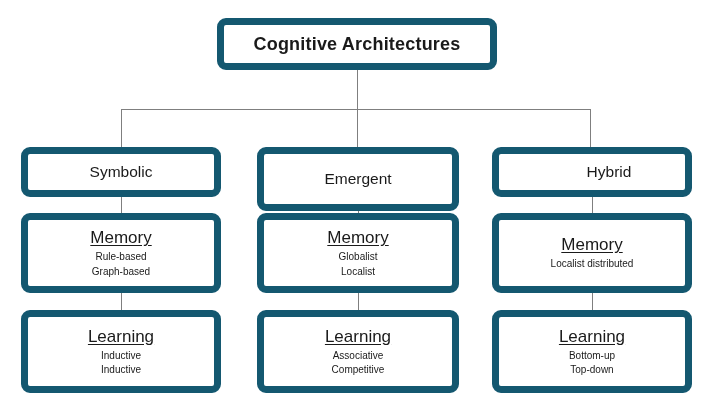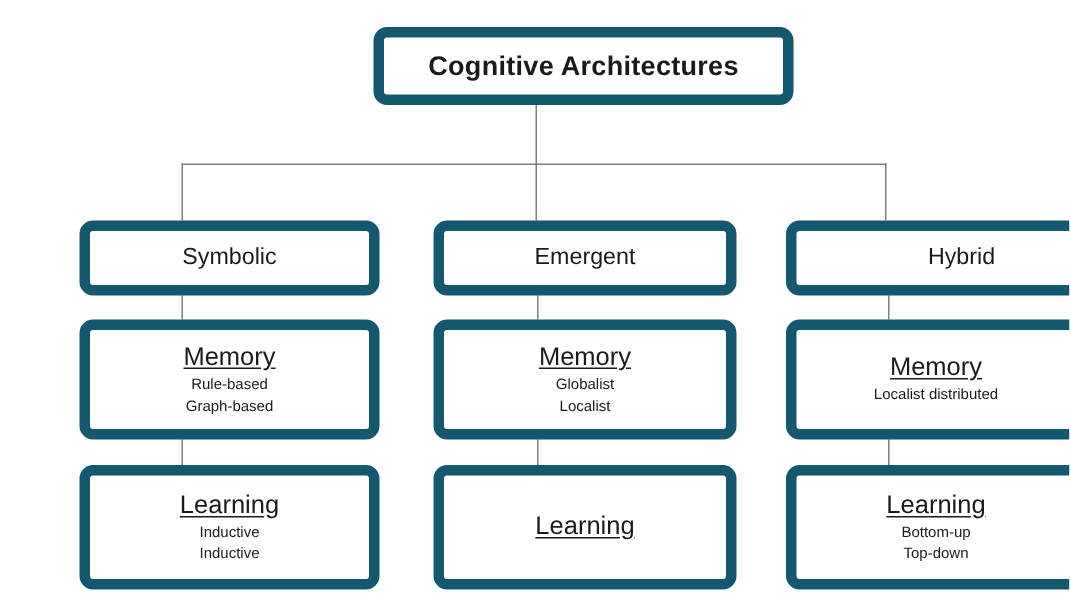--- a/index.html
+++ b/index.html
@@ -18,21 +18,20 @@
   .node {
     position: absolute;
     background: #ffffff;
     border: 7px solid #145870;
     border-radius: 9px;
     display: flex;
     flex-direction: column;
     align-items: center;
     justify-content: center;
     text-align: center;
-    margin-left: 32px;
   }
   .title-box .label {
     font-size: 18px;
     font-weight: bold;
     letter-spacing: 0.2px;
   }
   .header-box .label {
     font-size: 15.5px;
     font-weight: normal;
   }
@@ -54,21 +53,21 @@
   .connector.h { height: 1.5px; }
   .connector.v { width: 1.5px; }
 
   
   .title-box   { left: 217px; top: 18px;  width: 280px; height: 52px; }
 
   .col-sym .header-box   { left: 21px;  top: 147px; width: 200px; height: 50px; }
   .col-sym .memory-box   { left: 21px;  top: 213px; width: 200px; height: 80px; }
   .col-sym .learning-box { left: 21px;  top: 310px; width: 200px; height: 83px; }
 
-  .col-eme .header-box   { left: 257px; top: 147px; width: 202px; height: 50px; justify-content: center; }
+  .col-eme .header-box   { left: 257px; top: 147px; width: 202px; height: 64px; justify-content: center; }
   .col-eme .memory-box   { left: 257px; top: 213px; width: 202px; height: 80px; }
   .col-eme .learning-box { left: 257px; top: 310px; width: 202px; height: 83px; }
 
   .col-hyb .header-box   { left: 492px; top: 147px; width: 200px; height: 50px; padding-left: 34px; }
   .col-hyb .memory-box   { left: 492px; top: 213px; width: 200px; height: 80px; }
   .col-hyb .learning-box { left: 492px; top: 310px; width: 200px; height: 83px; }
 </style>
 </head>
 <body>
 
@@ -112,20 +111,22 @@
     <div class="node header-box">
       <span class="label">Emergent</span>
     </div>
     <div class="node detail-box memory-box">
       <div class="heading">Memory</div>
       <div class="item">Globalist</div>
       <div class="item">Localist</div>
     </div>
     <div class="node detail-box learning-box">
       <div class="heading">Learning</div>
+      <div class="item">Associative</div>
+      <div class="item">Competitive</div>
     </div>
   </div>
 
   <div class="col-hyb">
     <div class="node header-box">
       <span class="label">Hybrid</span>
     </div>
     <div class="node detail-box memory-box">
       <div class="heading">Memory</div>
       <div class="item">Localist distributed</div>

